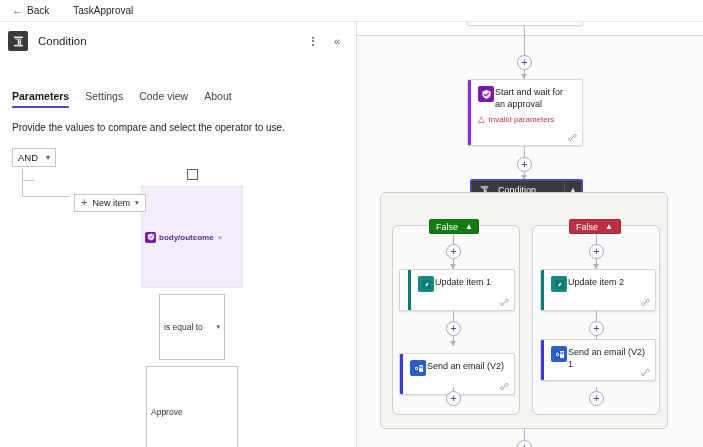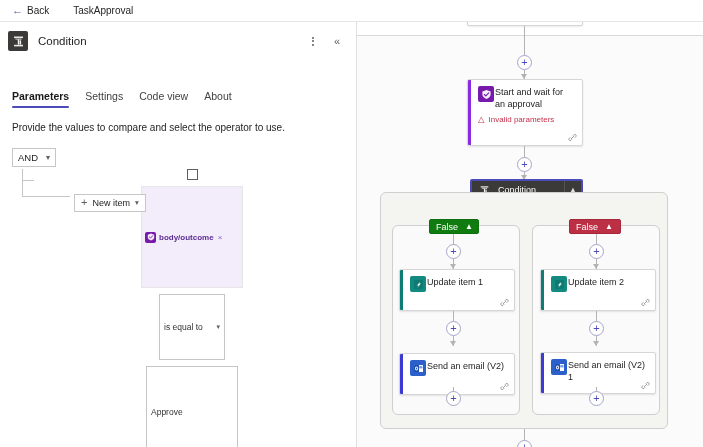--- a/index.html
+++ b/index.html
@@ -404,21 +404,21 @@
       <div class="branch-pill pill-false" style="left:212px; top:197px; width:52px;">
         <span>False</span>
         <span class="cv">▲</span>
       </div>
 
       <div class="conn-v" style="left:96px; top:212px; height:12px;"></div>
       <div class="plus-node" style="left:89px; top:222px;">+</div>
       <div class="conn-v" style="left:96px; top:237px; height:10px;"></div>
       <div class="arrowhead" style="left:93px; top:242px;"></div>
 
-      <div class="flow-card" style="left:42px; top:247px; width:116px; height:42px;">
+      <div class="flow-card" style="left:42px; top:247px; width:116px; height:42px;padding-left:8px;">
         <div class="card-accent" style="background:#0d7c74;"></div>
         <div class="card-inner">
           <div class="card-top">
             <div class="card-ic" style="background:#128a80;">
               <svg width="11" height="11" viewBox="0 0 11 11">
                 <rect x="1" y="1" width="9" height="9" rx="1" fill="#0e7a72"></rect>
                 <path d="M7.4 2.3 L4 6.6 L5.7 6.6 L4.3 9 L7.8 4.6 L6.1 4.6 Z" fill="#ffffff"></path>
               </svg>
             </div>
             <div class="card-title">Update item 1</div>
@@ -491,21 +491,21 @@
             </svg>
           </div>
         </div>
       </div>
 
       <div class="conn-v" style="left:239px; top:289px; height:12px;"></div>
       <div class="plus-node" style="left:232px; top:299px;">+</div>
       <div class="conn-v" style="left:239px; top:314px; height:10px;"></div>
       <div class="arrowhead" style="left:236px; top:319px;"></div>
 
-      <div class="flow-card" style="left:183px; top:330px; width:116px; height:42px;justify-content:center;">
+      <div class="flow-card" style="left:183px; top:317px; width:116px; height:42px;justify-content:center;">
         <div class="card-accent" style="background:#3b3bd4;"></div>
         <div class="card-inner">
           <div class="card-top">
             <div class="card-ic" style="background:#2b5fc9;">
               <svg width="11" height="11" viewBox="0 0 11 11">
                 <rect x="1" y="2" width="9" height="7" rx="0.6" fill="#ffffff"></rect>
                 <rect x="1" y="2" width="5" height="7" rx="0.6" fill="#1f4fb0"></rect>
                 <ellipse cx="3.5" cy="5.5" rx="1.5" ry="1.9" fill="#ffffff"></ellipse>
                 <ellipse cx="3.5" cy="5.5" rx="0.7" ry="1.0" fill="#1f4fb0"></ellipse>
                 <rect x="6.2" y="3.2" width="3.3" height="2.2" fill="#6a9bec"></rect>

